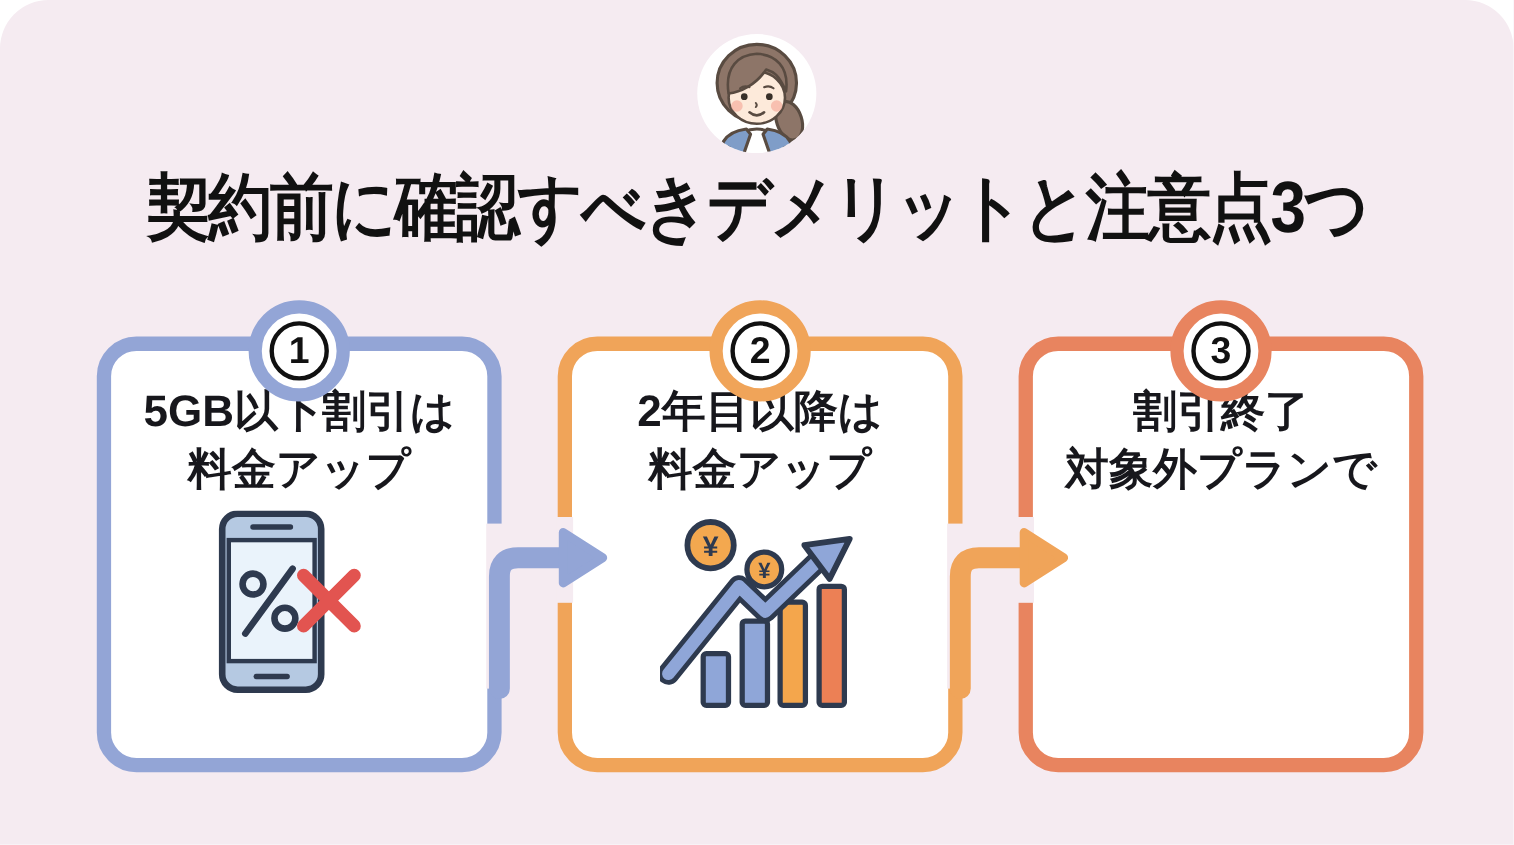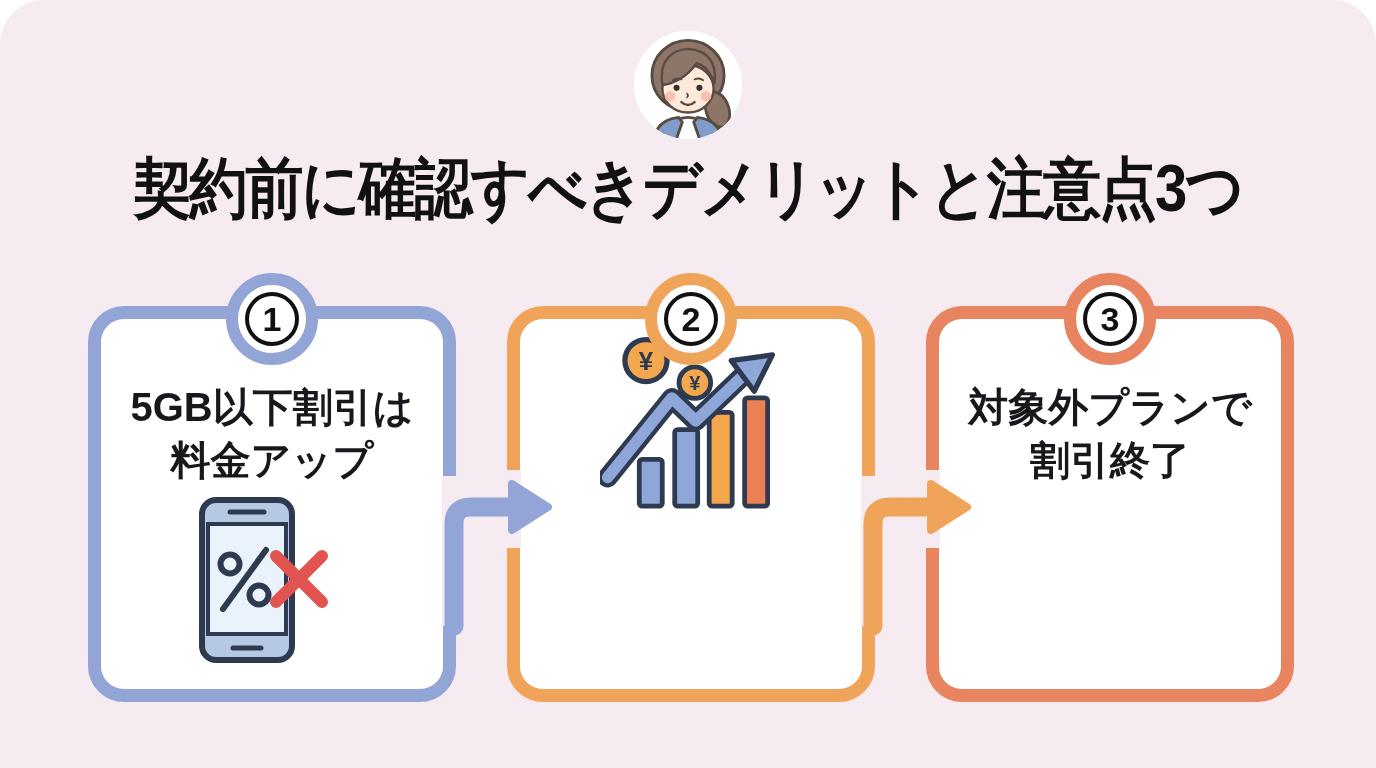--- a/index.html
+++ b/index.html
@@ -39,21 +39,21 @@
     background:#ffffff;border:12px solid var(--ac);
     display:flex;align-items:center;justify-content:center;
   }
   .badge-ring{
     width:54px;height:54px;box-sizing:border-box;border-radius:50%;
     border:4px solid #111111;
     display:flex;align-items:center;justify-content:center;
   }
   .badge-num{font-size:34px;font-weight:800;color:#111111;line-height:1;}
   .card-heading{
-    margin:62px 0 0 0;padding:0;
+    margin:29px 0 0 0;padding:0;
     font-size:40px;font-weight:800;color:#17171c;line-height:1.32;
   }
   .card-heading span{display:block;}
   .card-icon{margin-top:10px;display:flex;justify-content:center;align-items:flex-start;height:176px;}
   
   .border-gap{position:absolute;background:#f5ebf1;z-index:2;}
   .gap-a{left:442px;top:476px;width:15px;height:150px;}
   .gap-b{left:506px;top:470px;width:15px;height:78px;}
   .gap-c{left:861px;top:476px;width:15px;height:150px;}
   .gap-d{left:925px;top:470px;width:15px;height:78px;}
@@ -121,20 +121,24 @@
     </svg>
   </div>
 </section>
 
 <section class="card c2">
   <div class="badge">
     <div class="badge-ring">
       <span class="badge-num">2</span>
     </div>
   </div>
+  <h2 class="card-heading">
+    <span>2年目以降は</span>
+    <span>料金アップ</span>
+  </h2>
   <div class="card-icon">
     <svg viewBox="0 0 190 190" width="182" height="182">
       <rect x="41" y="136" width="24" height="49" rx="3" fill="#8fa6d8" stroke="#2e3a4f" stroke-width="5"></rect>
       <rect x="78" y="105" width="24" height="80" rx="3" fill="#8fa6d8" stroke="#2e3a4f" stroke-width="5"></rect>
       <rect x="114" y="87" width="24" height="98" rx="3" fill="#f4a64c" stroke="#2e3a4f" stroke-width="5"></rect>
       <rect x="151" y="72" width="24" height="113" rx="3" fill="#ec8055" stroke="#2e3a4f" stroke-width="5"></rect>
       <path d="M8,155 L75,72 L100,96 L151,47" fill="none" stroke="#2e3a4f" stroke-width="21" stroke-linecap="round" stroke-linejoin="round"></path>
       <path d="M8,155 L75,72 L100,96 L151,47" fill="none" stroke="#8fa6d8" stroke-width="12" stroke-linecap="round" stroke-linejoin="round"></path>
       <polygon points="180,27 137,33 161,65" fill="#8fa6d8" stroke="#2e3a4f" stroke-width="5.5" stroke-linejoin="round"></polygon>
       <circle cx="48" cy="33" r="22" fill="#f3a84f" stroke="#2e3a4f" stroke-width="5.5"></circle>
@@ -145,22 +149,22 @@
   </div>
 </section>
 
 <section class="card c3">
   <div class="badge">
     <div class="badge-ring">
       <span class="badge-num">3</span>
     </div>
   </div>
   <h2 class="card-heading">
+    <span>割引終了</span>
     <span>対象外プランで</span>
-    <span>割引終了</span>
   </h2>
 </section>
 
 <div class="border-gap gap-a"></div>
 <div class="border-gap gap-b"></div>
 <div class="border-gap gap-c"></div>
 <div class="border-gap gap-d"></div>
 
 <svg class="connector conn-1" width="126" height="168" viewBox="0 0 126 168">
   <path d="M20,158 L20,56 Q20,39 37,39 L78,39" fill="none" stroke="#93a5d6" stroke-width="19" stroke-linecap="round" stroke-linejoin="round"></path>

